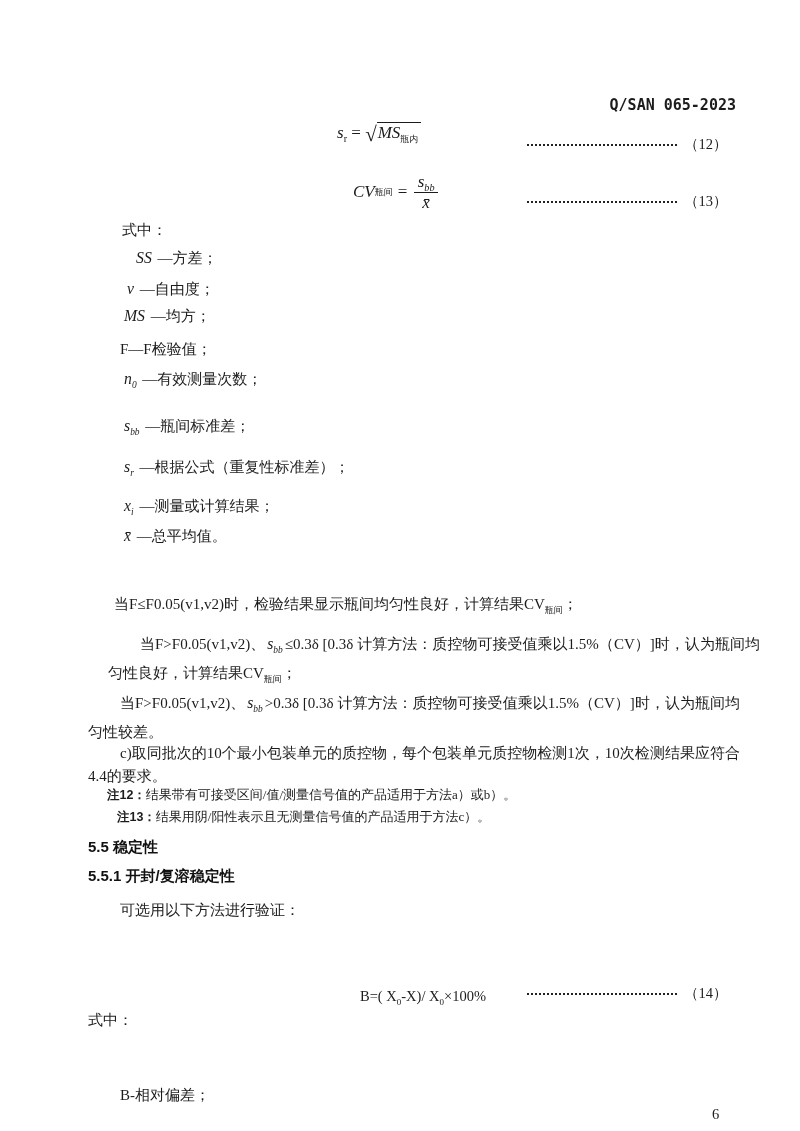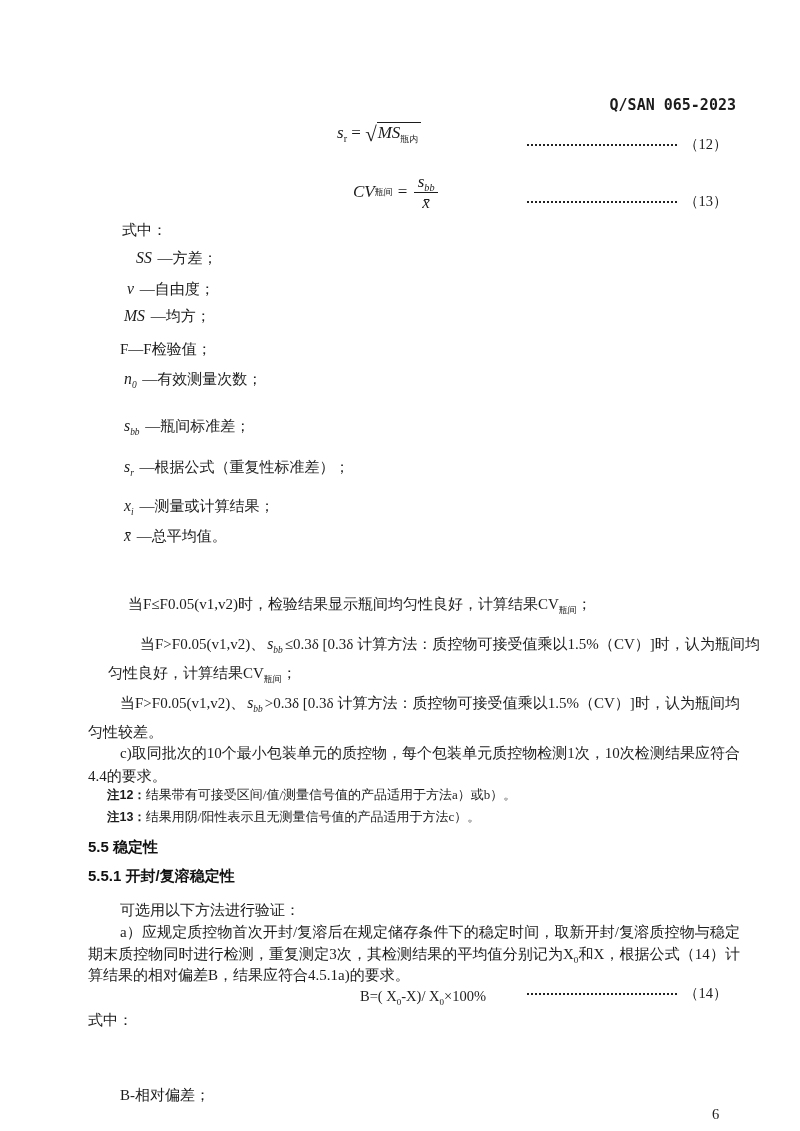--- a/index.html
+++ b/index.html
@@ -81,34 +81,33 @@
   <div class="abs line" style="left:134px;top:248px;"><span class="seg-m">SS</span><span> —方差；</span></div>
   <div class="abs line" style="left:125px;top:279px;"><span class="seg-m">v</span><span> —自由度；</span></div>
   <div class="abs line" style="left:122px;top:306px;"><span class="seg-m">MS</span><span> —均方；</span></div>
   <div class="abs line" style="left:120px;top:340px;"><span class="seg-mu">F</span><span>—F检验值；</span></div>
   <div class="abs line" style="left:122px;top:369px;"><span class="seg-m">n<sub>0</sub></span><span> —有效测量次数；</span></div>
   <div class="abs line" style="left:122px;top:416px;"><span class="seg-m">s<sub>bb</sub></span><span> —瓶间标准差；</span></div>
   <div class="abs line" style="left:122px;top:457px;"><span class="seg-m">s<sub>r</sub></span><span> —根据公式（重复性标准差）；</span></div>
   <div class="abs line" style="left:122px;top:496px;"><span class="seg-m">x<sub>i</sub></span><span> —测量或计算结果；</span></div>
   <div class="abs line" style="left:122px;top:526px;"><span class="seg-m">x̄</span><span> —总平均值。</span></div>
 
-  <div class="abs line" style="left:128px;top:595px;"><span>当F≤F0.05(v1,v2)时，检验结果显示瓶间均匀性良好，计算结果CV<sub class="cjk">瓶间</sub></span><span>；</span></div>
+  <div class="abs line" style="left:114px;top:595px;"><span>当F≤F0.05(v1,v2)时，检验结果显示瓶间均匀性良好，计算结果CV<sub class="cjk">瓶间</sub></span><span>；</span></div>
   <div class="abs para indent" style="left:88px;top:629px;margin-left:20px;"><span>当F&gt;F0.05(v1,v2)、</span><span class="seg-m">s<sub>bb</sub></span><span>≤0.3δ [0.3δ 计算方法：质控物可接受值乘以1.5%（CV）]时，认为瓶间均匀性良好，计算结果CV<sub class="cjk">瓶间</sub></span><span>；</span></div>
   <div class="abs para indent" style="left:88px;top:688px;"><span>当F&gt;F0.05(v1,v2)、</span><span class="seg-m">s<sub>bb</sub></span><span>&gt;0.3δ [0.3δ 计算方法：质控物可接受值乘以1.5%（CV）]时，认为瓶间均匀性较差。</span></div>
 
   <div class="abs para indent tight" style="left:88px;top:742px;">c)取同批次的10个最小包装单元的质控物，每个包装单元质控物检测1次，10次检测结果应符合4.4的要求。</div>
 
   <div class="abs note" style="left:107px;top:786px;"><span class="seg-b">注12：</span><span>结果带有可接受区间/值/测量信号值的产品适用于方法a）或b）。</span></div>
-  <div class="abs note" style="left:107px;top:808px;"><span class="seg-b">注13：</span><span>结果用阴/阳性表示且无测量信号值的产品适用于方法c）。</span></div>
+  <div class="abs note" style="left:117px;top:808px;"><span class="seg-b">注13：</span><span>结果用阴/阳性表示且无测量信号值的产品适用于方法c）。</span></div>
 
   <div class="abs heading" style="left:88px;top:838px;">5.5 稳定性</div>
   <div class="abs heading" style="left:88px;top:867px;">5.5.1 开封/复溶稳定性</div>
 
   <div class="abs line" style="left:120px;top:901px;">可选用以下方法进行验证：</div>
-  <div class="abs para indent stab" style="left:88px;top:922px;"><span>a）应规定质控物首次开封/复溶后在规定储存条件下的稳定时间，取新开封/复溶质控物与稳定期末质控物同时进行检测，重复测定3次，其检测结果的平均值分别记为X<sub class="cjk">0</sub></span><span>和X，根据公式（14）计算结果的相对偏差B，结果应符合4.5.1a)的要求。</span></div>
 
   <div class="abs line" style="left:360px;top:987px;font-size:14.5px;"><span>B=( X<sub class="cjk">0</sub></span><span>-X)/ X<sub class="cjk">0</sub></span><span>×100%</span></div>
   <div class="abs leader" style="left:527px;top:985px;">
     <span class="dots"></span>
     <span class="fnum">（14）</span>
   </div>
 
   <div class="abs line" style="left:88px;top:1011px;">式中：</div>
   <div class="abs line" style="left:120px;top:1086px;">B-相对偏差；</div>
 

